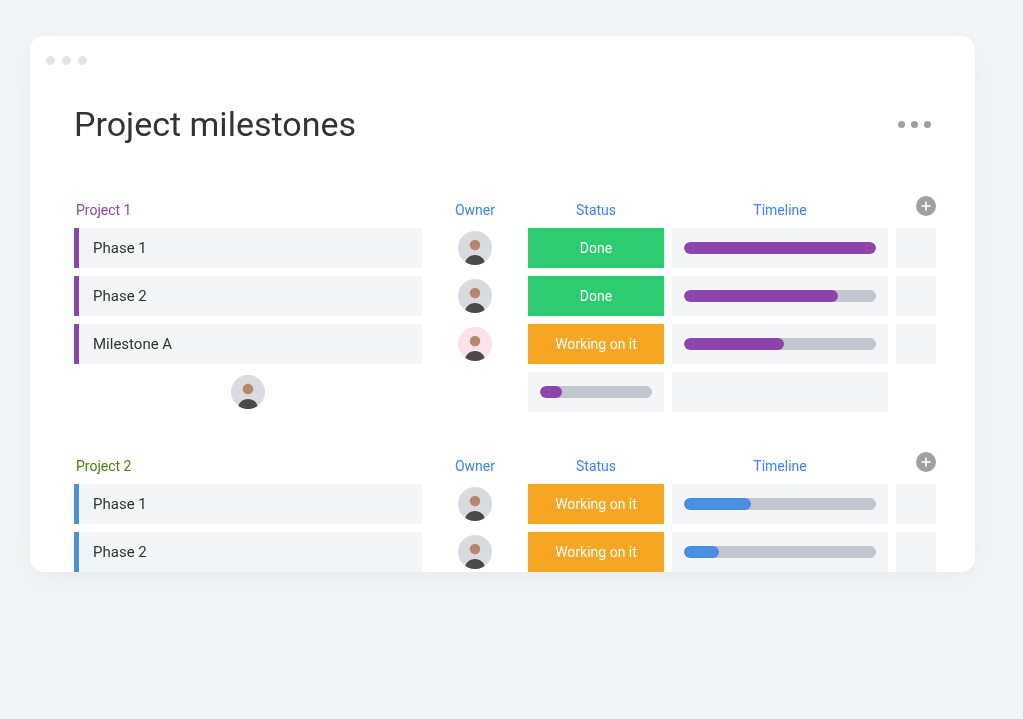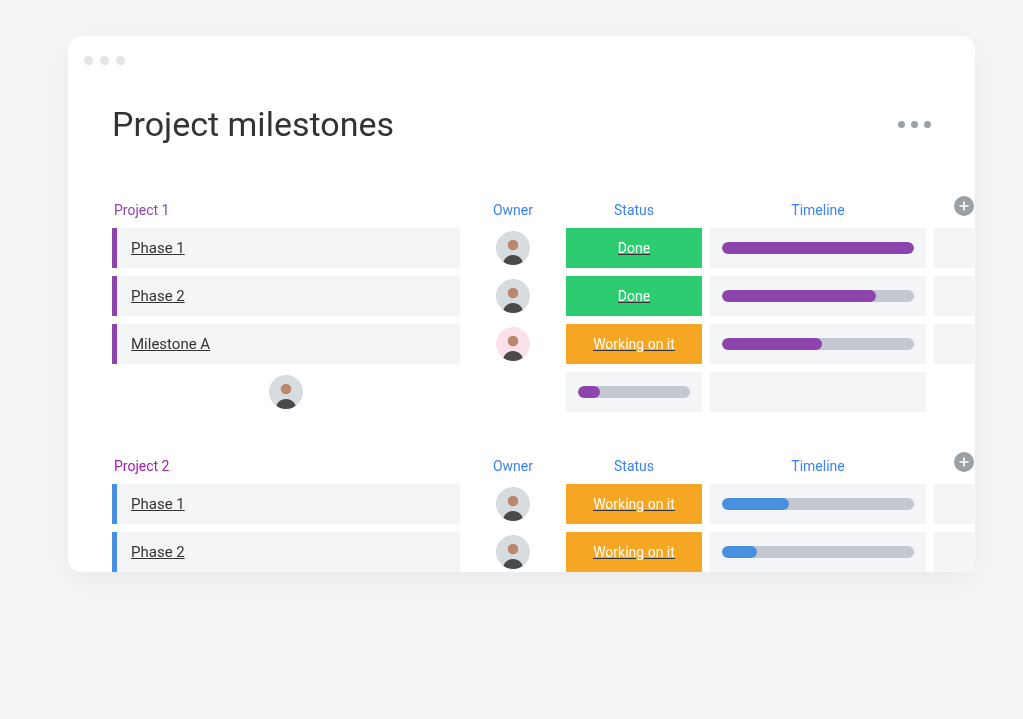--- a/index.html
+++ b/index.html
@@ -5,21 +5,21 @@
   * { box-sizing: border-box; margin: 0; padding: 0; }
   html, body {
     width: 1023px;
     height: 719px;
     background: #f4f5f7;
     font-family: -apple-system, BlinkMacSystemFont, "Segoe UI", Roboto, Helvetica, Arial, sans-serif;
     color: #333;
   }
   .window {
     position: relative;
-    margin: 36px 48px 24px 68px;
+    margin: 36px 48px 24px 30px;
     background: #ffffff;
     border-radius: 14px;
     box-shadow: 0 8px 30px rgba(0,0,0,0.05);
   }
   .window-controls {
     position: absolute;
     top: 20px;
     left: 16px;
     display: flex;
     gap: 7px;
@@ -79,21 +79,20 @@
     justify-self: end;
     margin-bottom: 2px;
   }
   .add-col svg { width: 10px; height: 10px; }
   .row {
     display: grid;
     grid-template-columns: 348px 90px 136px 216px 40px;
     gap: 8px;
     margin-bottom: 8px;
     align-items: stretch;
-    text-decoration: underline;
   }
   .cell {
     height: 40px;
     display: flex;
     align-items: center;
     justify-content: center;
   }
   .name-cell {
     background: #f4f5f7;
     border-left: 5px solid transparent;
@@ -248,21 +247,21 @@
       <div class="cell timeline-cell">
         <div class="bar-track">
           <div class="bar-fill" style="width:20%;background:#8e44ad"></div>
         </div>
       </div>
       <div class="cell extra-cell"></div>
     </div>
       </div>
       <div class="group">
         <div class="group-header">
-    <div class="group-title" style="color:#a21caf">Project 2</div>
+    <div class="group-title" style="color:#4d7c0f">Project 2</div>
     <div class="col-label">Owner</div>
     <div class="col-label">Status</div>
     <div class="col-label">Timeline</div>
     <div class="add-col">
             <svg viewBox="0 0 10 10">
     <path d="M5 1v8M1 5h8" stroke="#fff" stroke-width="1.6" stroke-linecap="round"></path>
   </svg>
           </div>
   </div>
         <div class="row">

